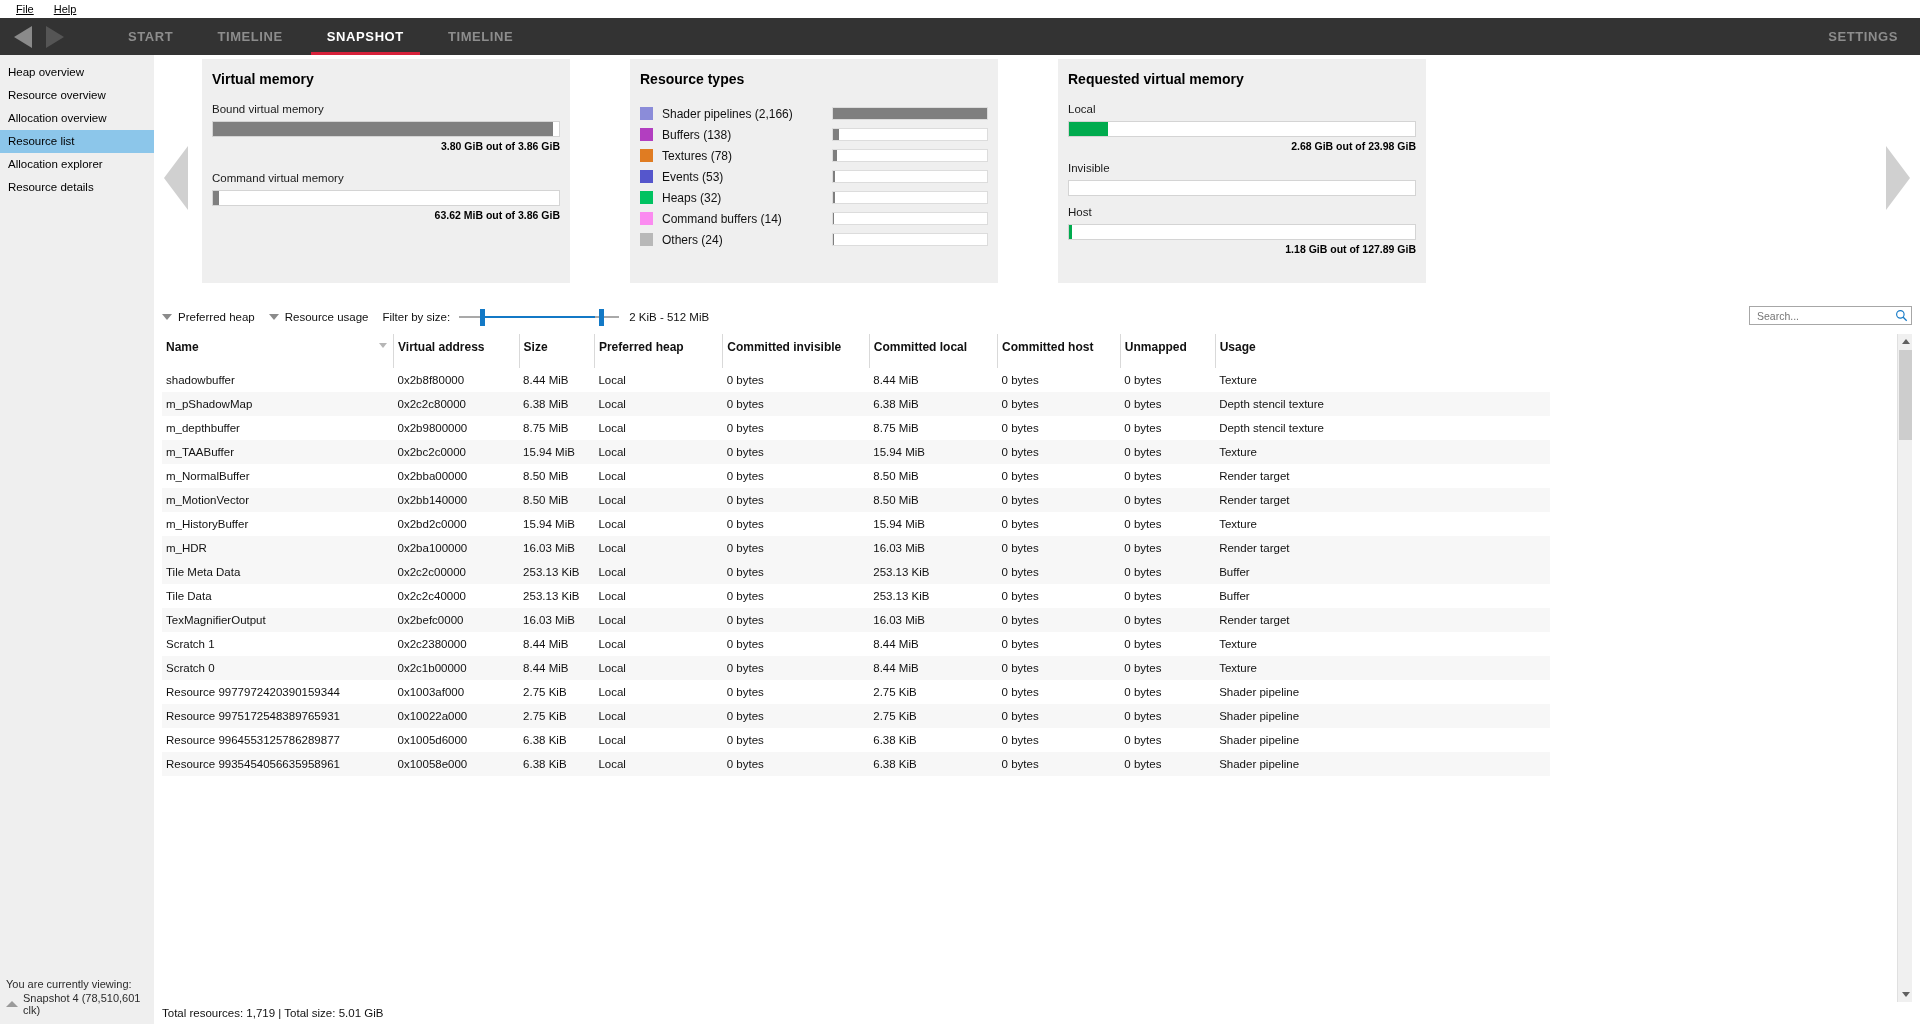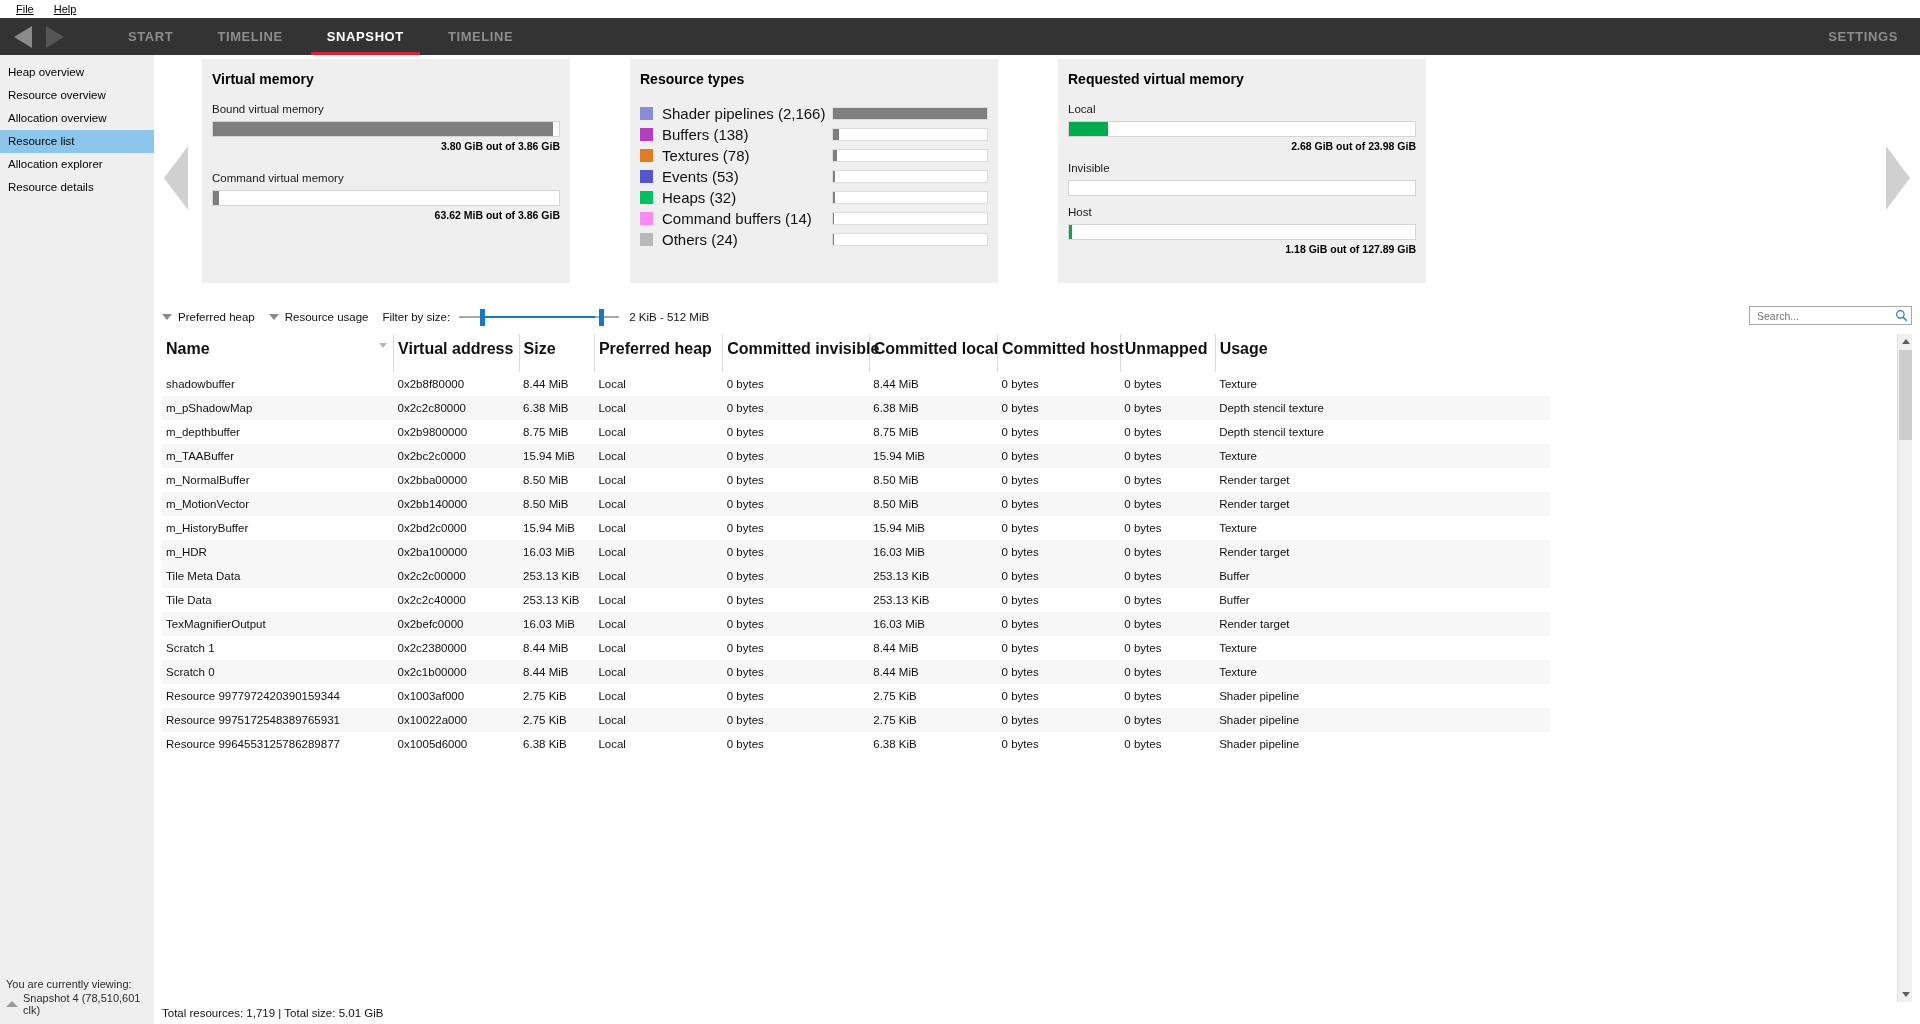--- a/index.html
+++ b/index.html
@@ -191,21 +191,21 @@
     display: flex;
     align-items: center;
     height: 21px;
   }
   .rt-swatch {
     width: 13px; height: 13px;
     flex: 0 0 13px;
     margin-right: 9px;
   }
   .rt-name {
-    font-size: 15px;
+    font-size: 12px;
     color: #111;
     width: 170px;
     flex: 0 0 170px;
     white-space: nowrap;
   }
   .rt-bartrack {
     flex: 1;
     height: 13px;
     background: #ffffff;
     border: 1px solid #dcdcdc;
@@ -292,21 +292,21 @@
   table.restable {
     width: 1388px;
     border-collapse: collapse;
     table-layout: fixed;
     font-size: 11.5px;
     color: #111;
   }
   table.restable th {
     text-align: left;
     font-weight: bold;
-    font-size: 16px;
+    font-size: 12px;
     padding: 6px 4px 14px 4px;
     border-right: 1px solid #d9d9d9;
     vertical-align: top;
     white-space: nowrap;
     position: relative;
   }
   table.restable th:last-child { border-right: none; }
   table.restable th .sortcaret {
     position: absolute;
     right: 6px; top: 9px;
@@ -742,20 +742,31 @@
               <td class="col-name">Resource 9964553125786289877</td>
               <td class="col-addr">0x1005d6000</td>
               <td class="col-size">6.38 KiB</td>
               <td class="col-heap">Local</td>
               <td class="col-ci">0 bytes</td>
               <td class="col-cl">6.38 KiB</td>
               <td class="col-ch">0 bytes</td>
               <td class="col-un">0 bytes</td>
               <td class="col-us">Shader pipeline</td>
             </tr>
+            <tr class="alt">
+              <td class="col-name">Resource 9935454056635958961</td>
+              <td class="col-addr">0x10058e000</td>
+              <td class="col-size">6.38 KiB</td>
+              <td class="col-heap">Local</td>
+              <td class="col-ci">0 bytes</td>
+              <td class="col-cl">6.38 KiB</td>
+              <td class="col-ch">0 bytes</td>
+              <td class="col-un">0 bytes</td>
+              <td class="col-us">Shader pipeline</td>
+            </tr>
           </tbody>
       </table>
 
       <div id="vscroll">
         <div class="arrow-up">
             <div class="sb-tri up"></div>
           </div>
         <div class="thumb"></div>
         <div class="arrow-dn">
             <div class="sb-tri dn"></div>

